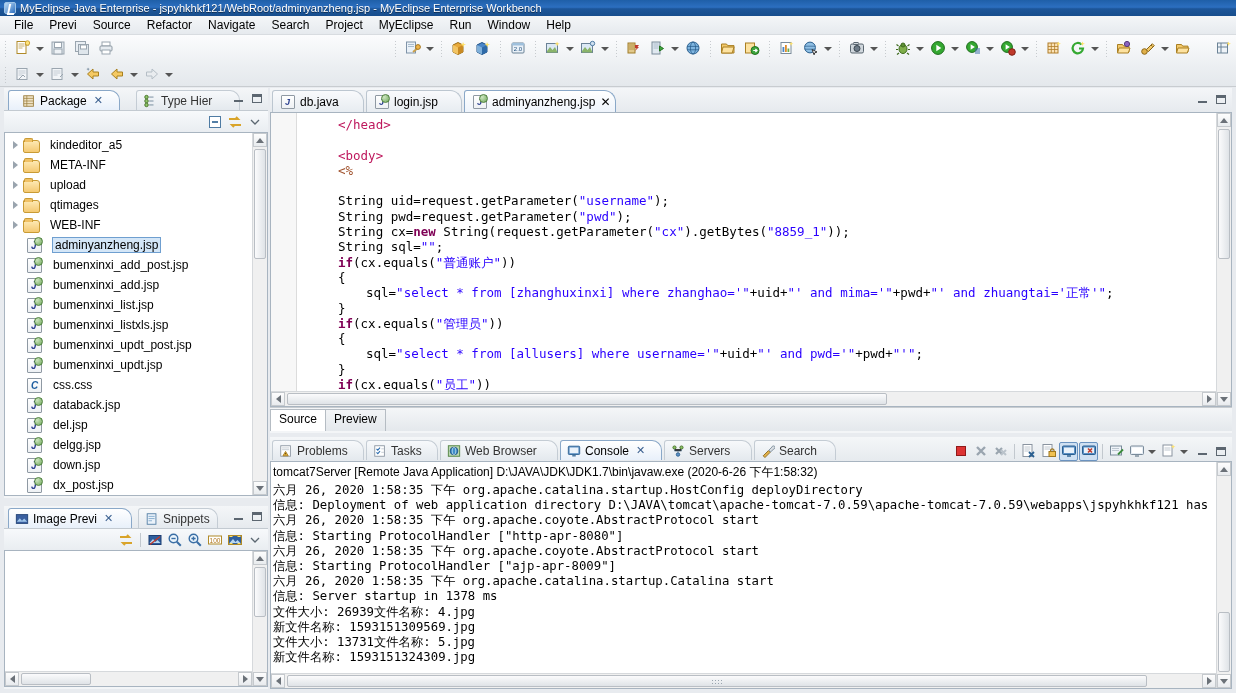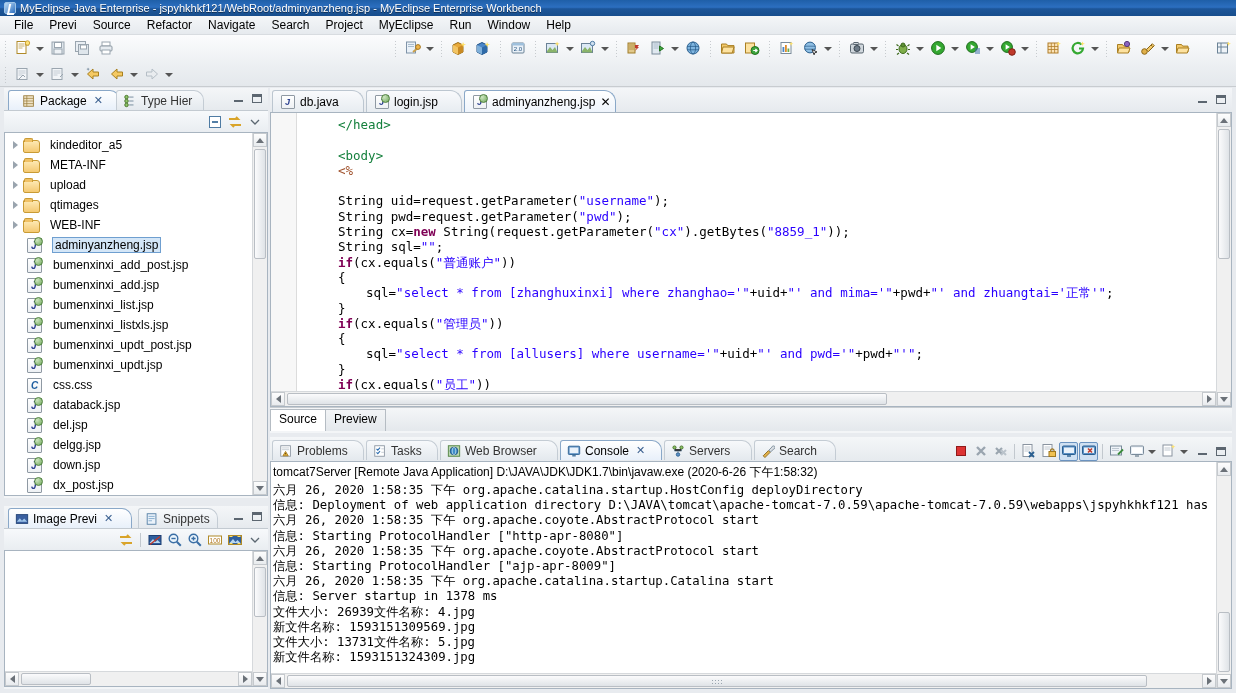--- a/index.html
+++ b/index.html
@@ -130,21 +130,21 @@
     font-size:12px; white-space:nowrap; border:1px solid #bcc6d0; border-bottom:none; border-radius:3px 12px 0 0;}
   .edtab.inactive{ background:linear-gradient(to bottom,#f9fafc,#e7ecf1); }
   .edtab.active{ background:linear-gradient(to bottom,#ffffff,#eef4fb); border-color:#8aa8c8;}
   .ruler{ position:absolute; left:0; top:0; width:26px; bottom:0; background:#f7f7f7; border-right:1px solid #dcdcdc;}
   .codearea{ position:absolute; left:27px; right:16px; top:0; bottom:16px; overflow:hidden;
     font-family:"DejaVu Sans Mono","Liberation Mono", monospace; font-size:12.5px; line-height:15.3px;
     background:#ffffff; padding-top:4px; white-space:pre; }
   .cl{ height:15.3px; padding-left:12px; white-space:pre; }
   .kw{ color:#7f0055; font-weight:bold;margin-top:12px; }
   .str{ color:#2a00ff; }
-  .tag{ color:#15803d; }
+  .tag{ color:#be185d; }
   .jsptag{ color:#a0522d; }
   .plain{ color:#000; }
   .srcbar{ height:24px; background:linear-gradient(to bottom,#f4f6f8,#e4e8ec); border-top:1px solid #c8ccd0;
     display:flex; align-items:flex-end; }
   .srctab{ height:22px; padding:2px 8px 0 8px; font-size:12px; border:1px solid #b5bcc3; border-bottom:none; margin-right:-1px;}
   .srctab.active{ background:#ffffff; }
   .srctab.inactive{ background:linear-gradient(to bottom,#f2f4f6,#e4e8ec); }
 
   
   .conbody{ position:absolute; inset:0; background:#ffffff; }
@@ -453,21 +453,21 @@
   <div class="panel" style="left:4px; top:88px; width:264px; height:410px;">
     <div class="ptabbar">
       <div class="ptab active" style="left:4px; width:112px;padding-left:13px;">
         <svg class="ic" style="width:14px;height:14px" viewBox="0 0 16 16">
             <rect x="2" y="2" width="11" height="12" fill="#f0e4c8" stroke="#9a7c3a"></rect>
             <path d="M2 5h11M2 8h11M2 11h11M5.5 2v12" stroke="#9a7c3a" stroke-width=".8"></path>
           </svg>
         <span>Package</span>
         <span class="x">✕</span>
       </div>
-      <div class="ptab inactive" style="left:112px; width:88px;align-items:center;">
+      <div class="ptab inactive" style="left:132px; width:104px;align-items:center;">
         <svg class="ic" style="width:14px;height:14px" viewBox="0 0 16 16">
             <circle cx="4" cy="3.5" r="2" fill="#8ec46a" stroke="#3f6b1f"></circle>
             <circle cx="4" cy="8" r="2" fill="#8ec46a" stroke="#3f6b1f"></circle>
             <circle cx="4" cy="12.5" r="2" fill="#8ec46a" stroke="#3f6b1f"></circle>
             <path d="M7 3.5h5M7 8h5M7 12.5h5" stroke="#6b8296"></path>
           </svg>
         <span>Type Hier</span>
       </div>
       <div class="minmax" style="position:absolute; right:4px; top:3px;">
         <div class="mm">

